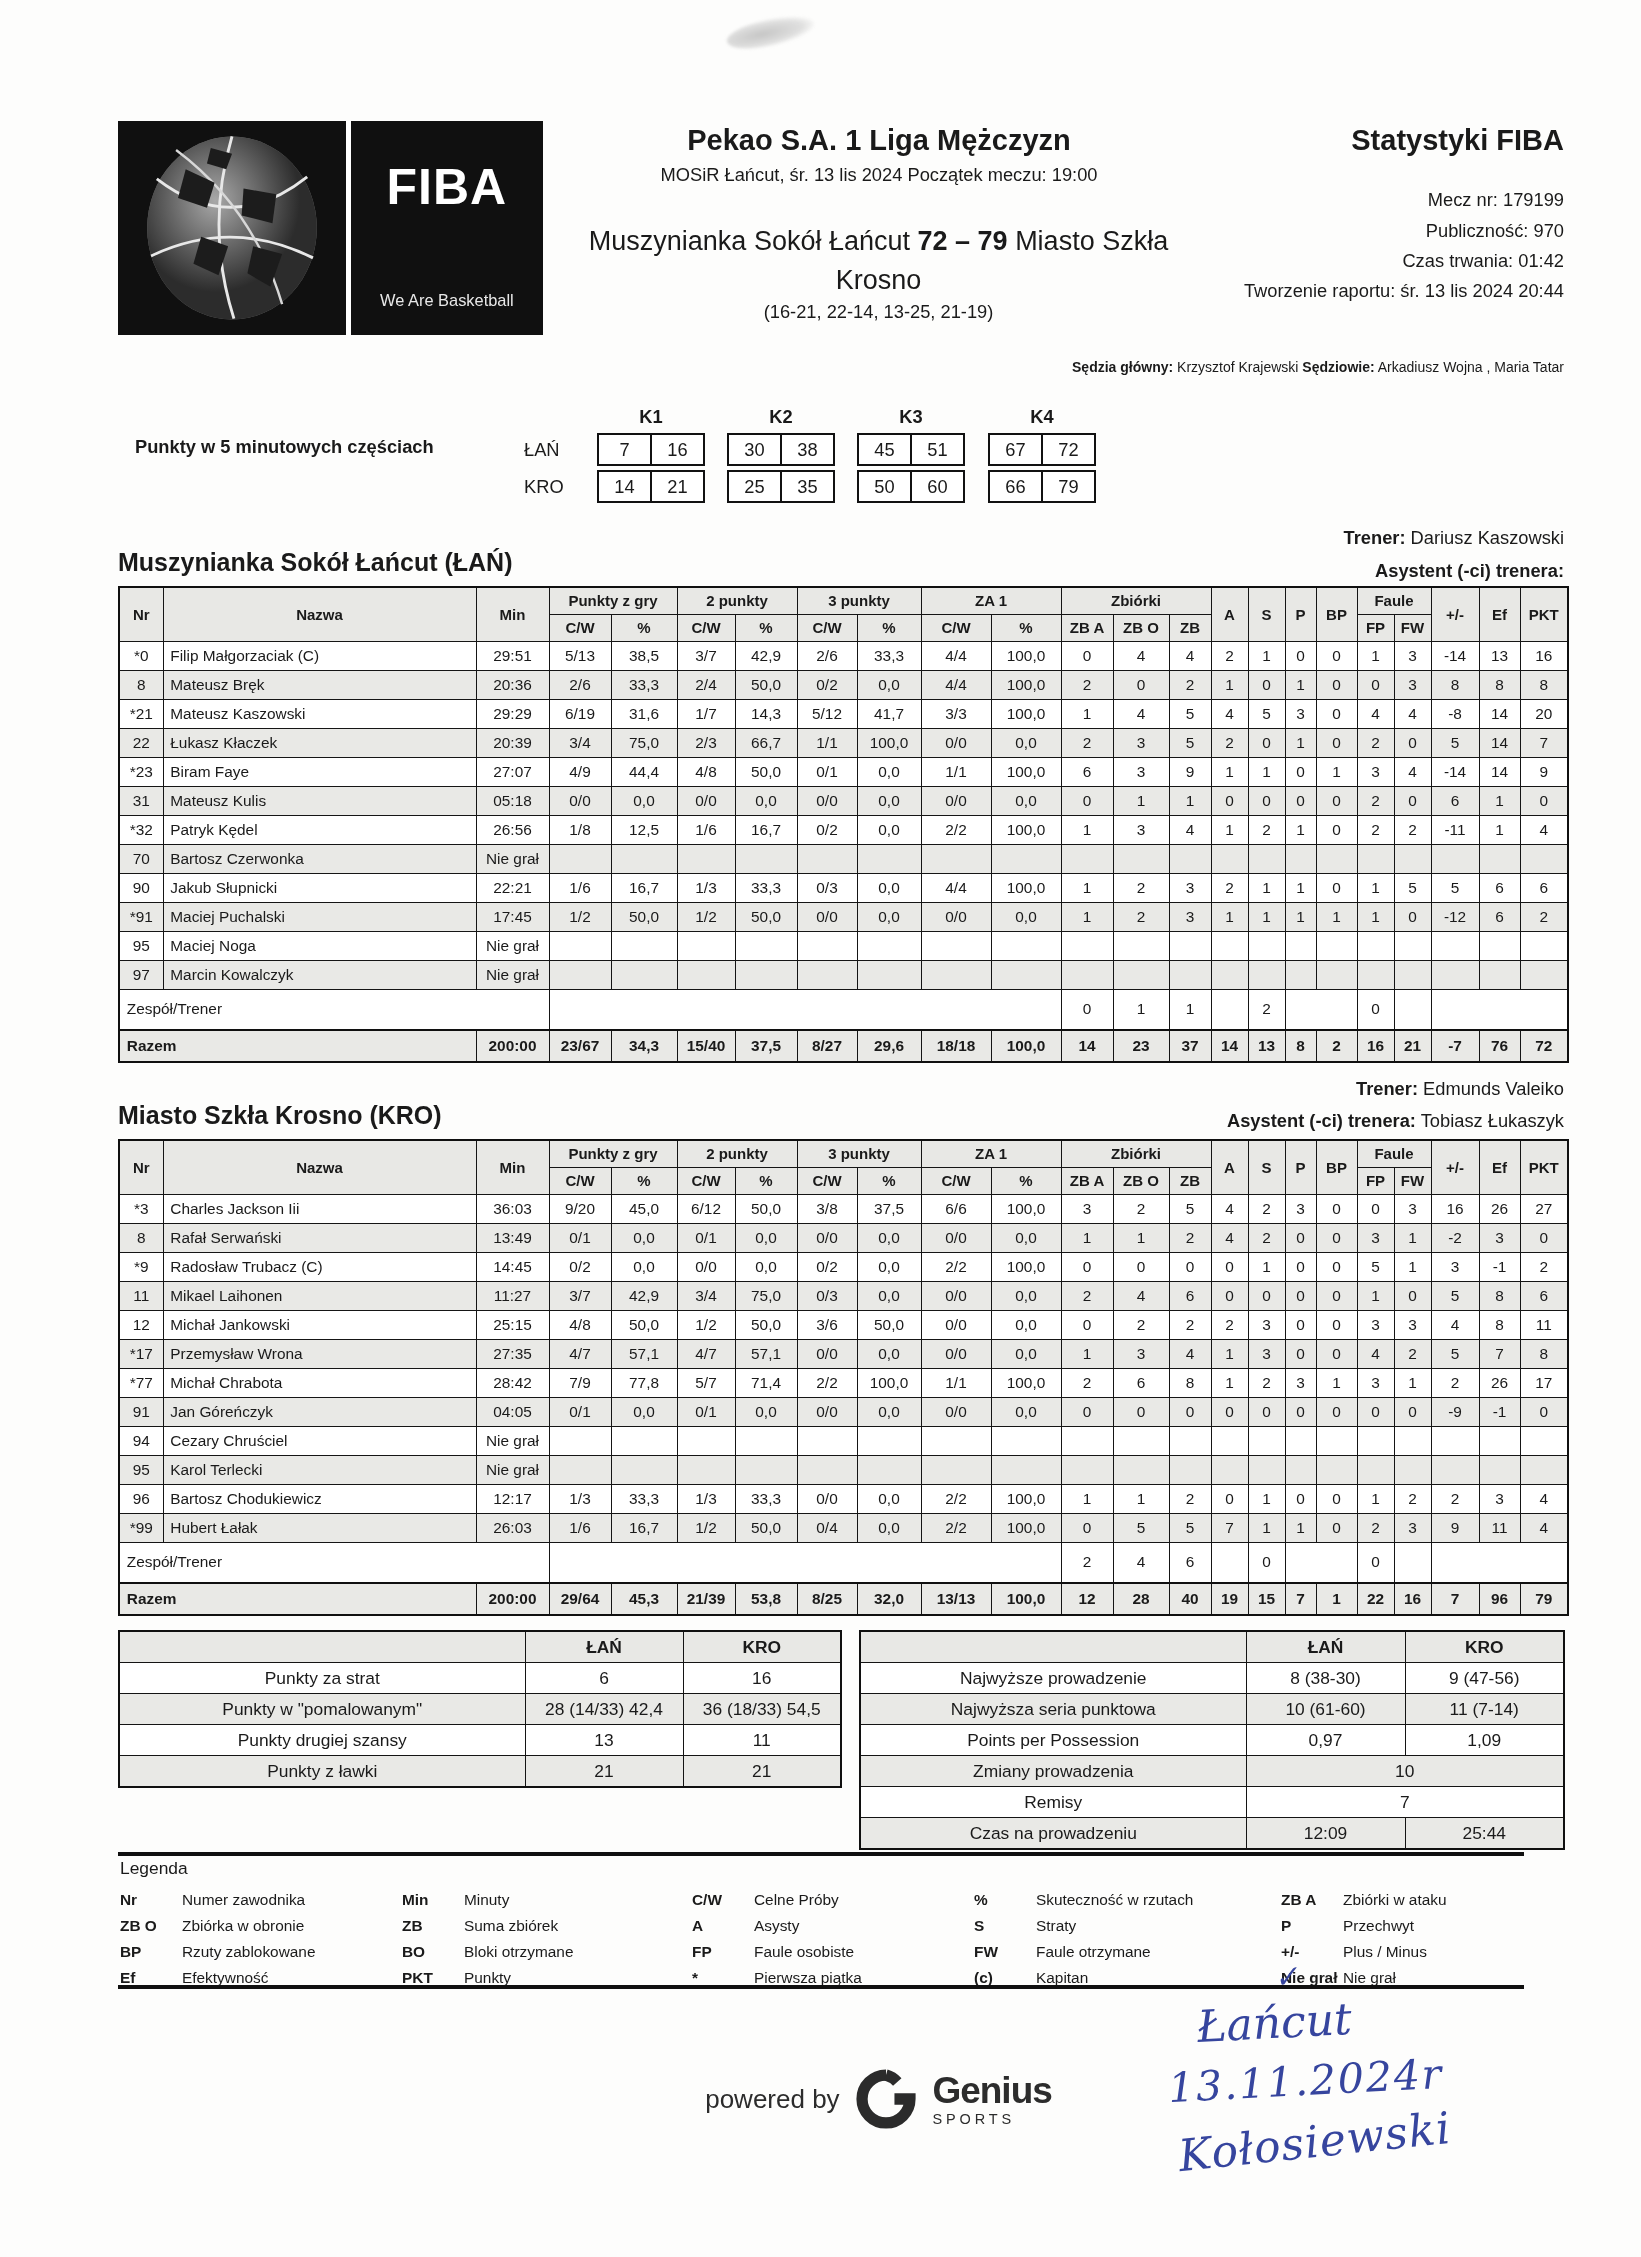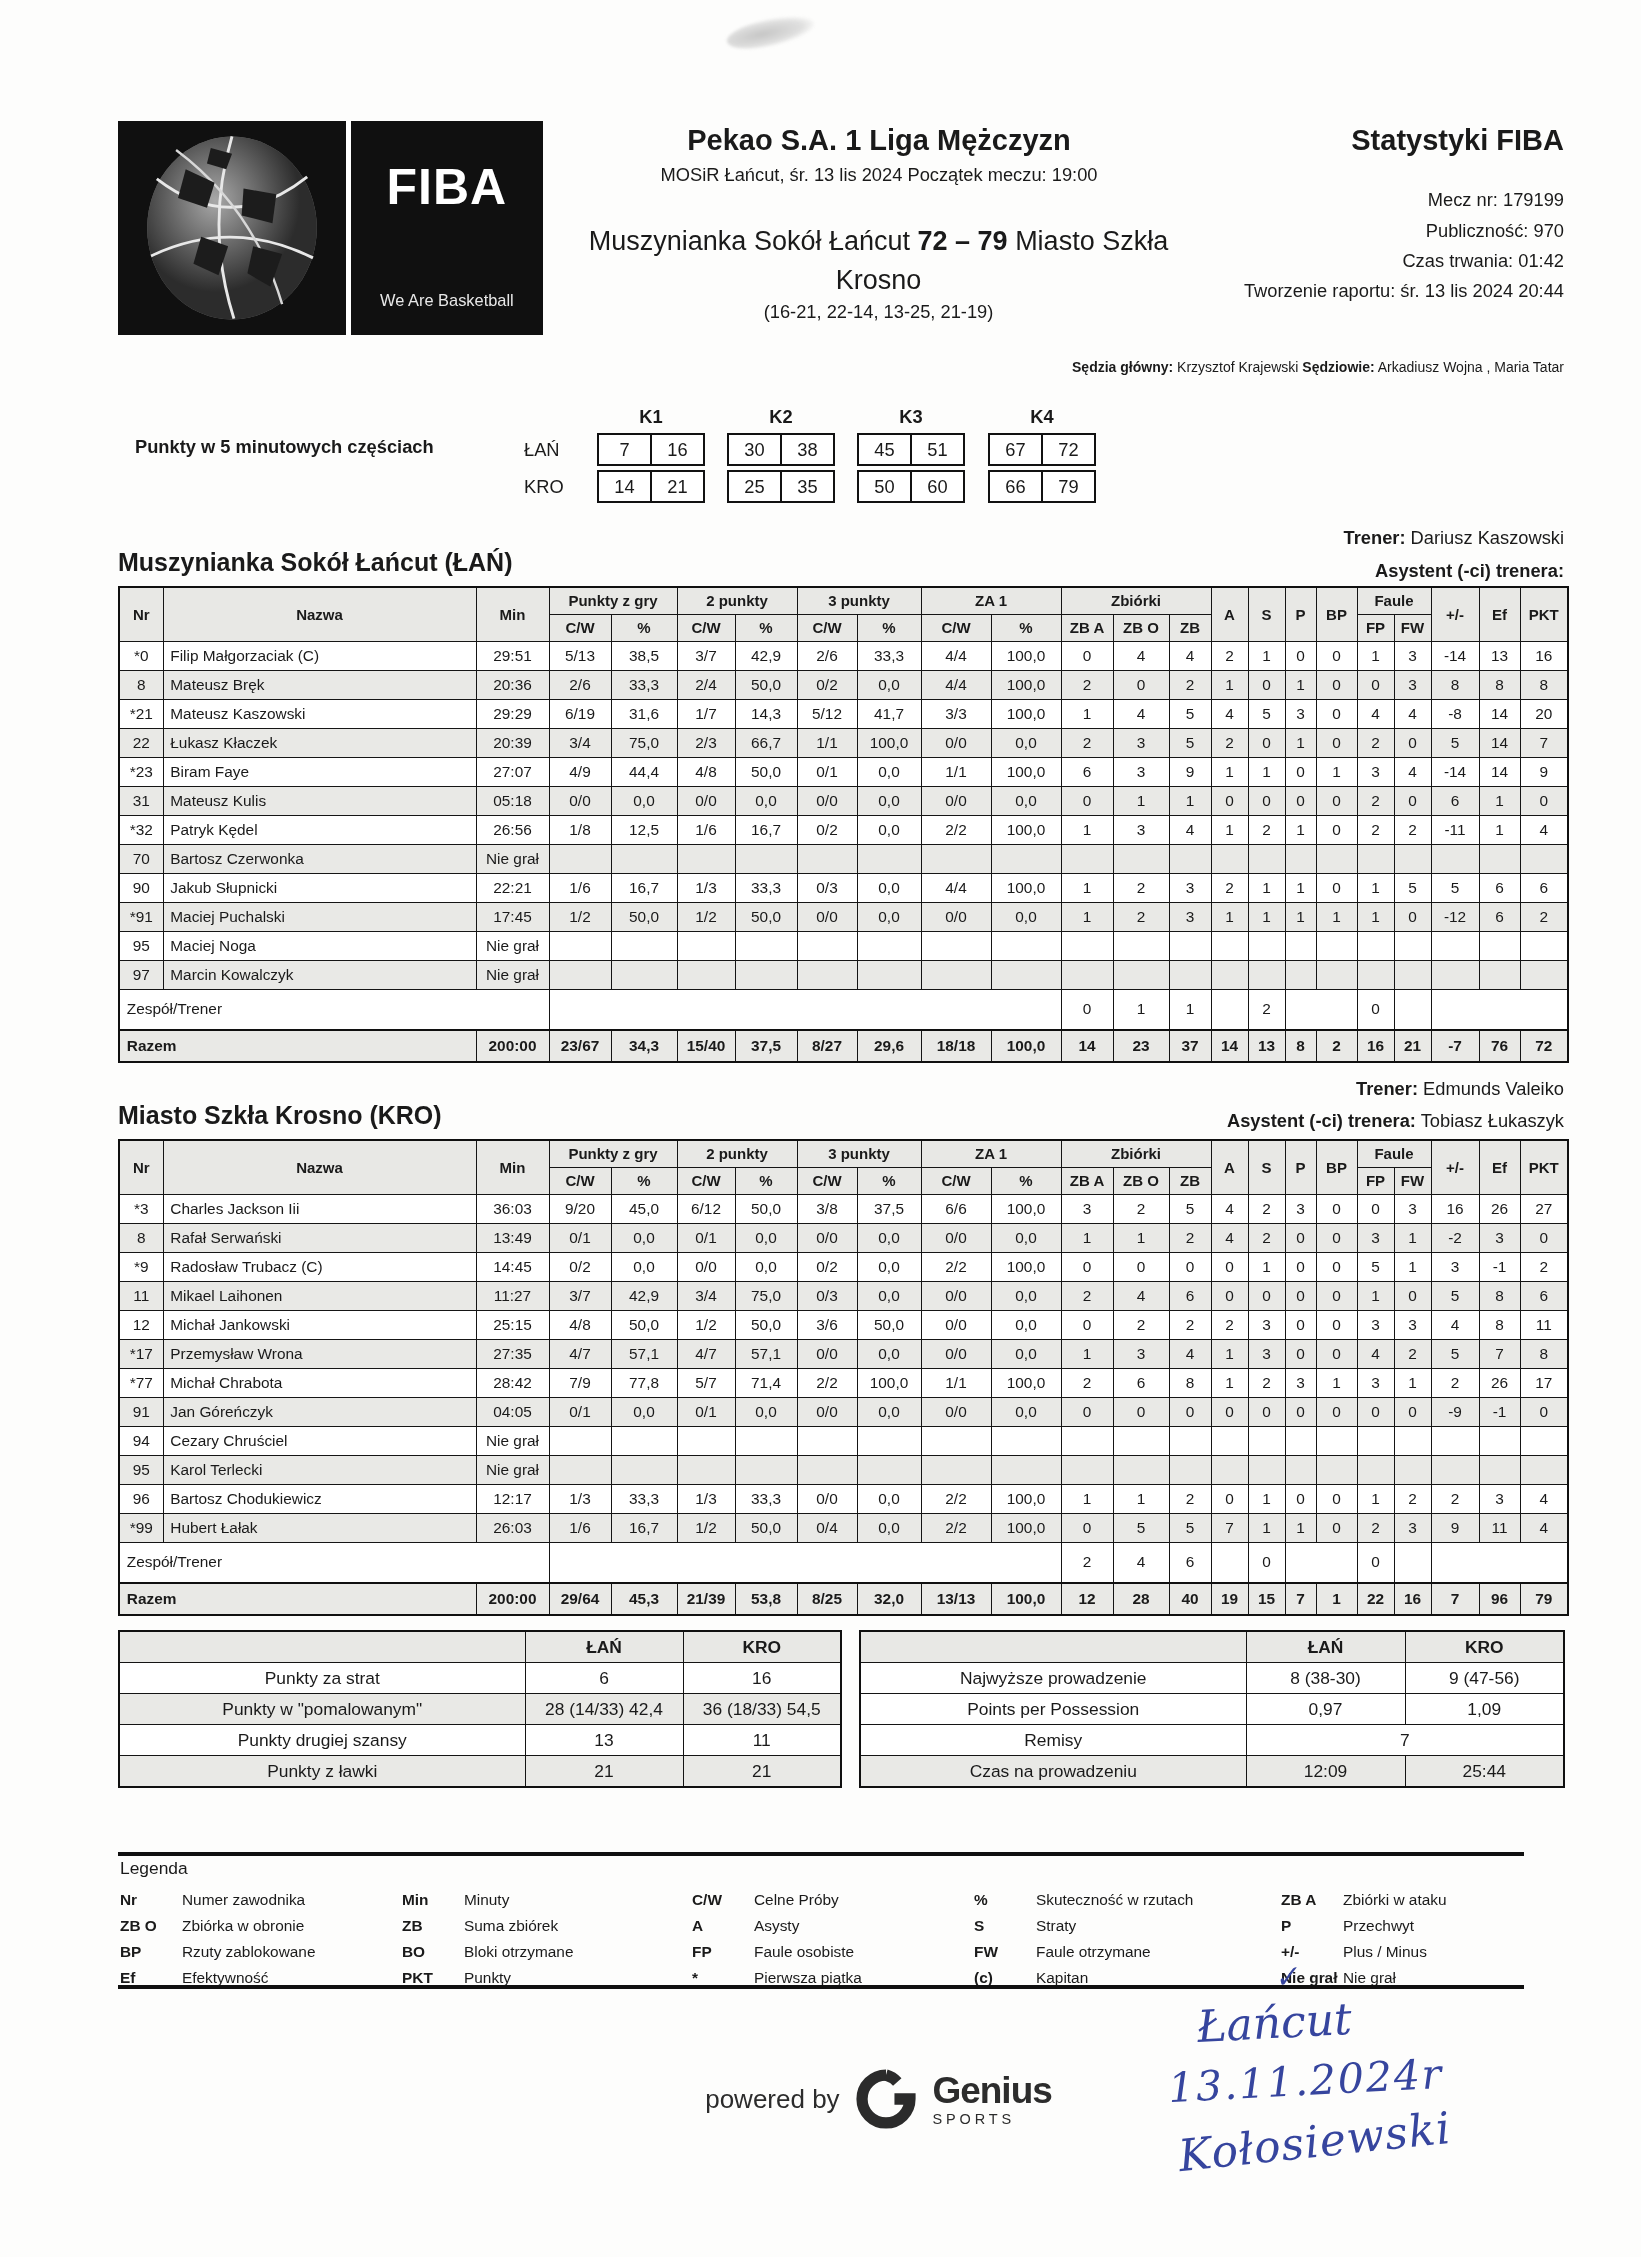--- a/index.html
+++ b/index.html
@@ -1037,24 +1037,33 @@
       <th>ŁAŃ</th>
       <th>KRO</th>
     </tr>
       </thead>
     <tbody>
         <tr>
           <td>Najwyższe prowadzenie</td>
           <td>8 (38-30)</td>
           <td>9 (47-56)</td>
         </tr>
+        <tr class="shade">
+          <td>Najwyższa seria punktowa</td>
+          <td>10 (61-60)</td>
+          <td>11 (7-14)</td>
+        </tr>
         <tr>
           <td>Points per Possession</td>
           <td>0,97</td>
           <td>1,09</td>
+        </tr>
+        <tr class="shade">
+          <td>Zmiany prowadzenia</td>
+          <td colspan="2">10</td>
         </tr>
         <tr>
           <td>Remisy</td>
           <td colspan="2">7</td>
         </tr>
         <tr class="shade">
           <td>Czas na prowadzeniu</td>
           <td>12:09</td>
           <td>25:44</td>
         </tr>

